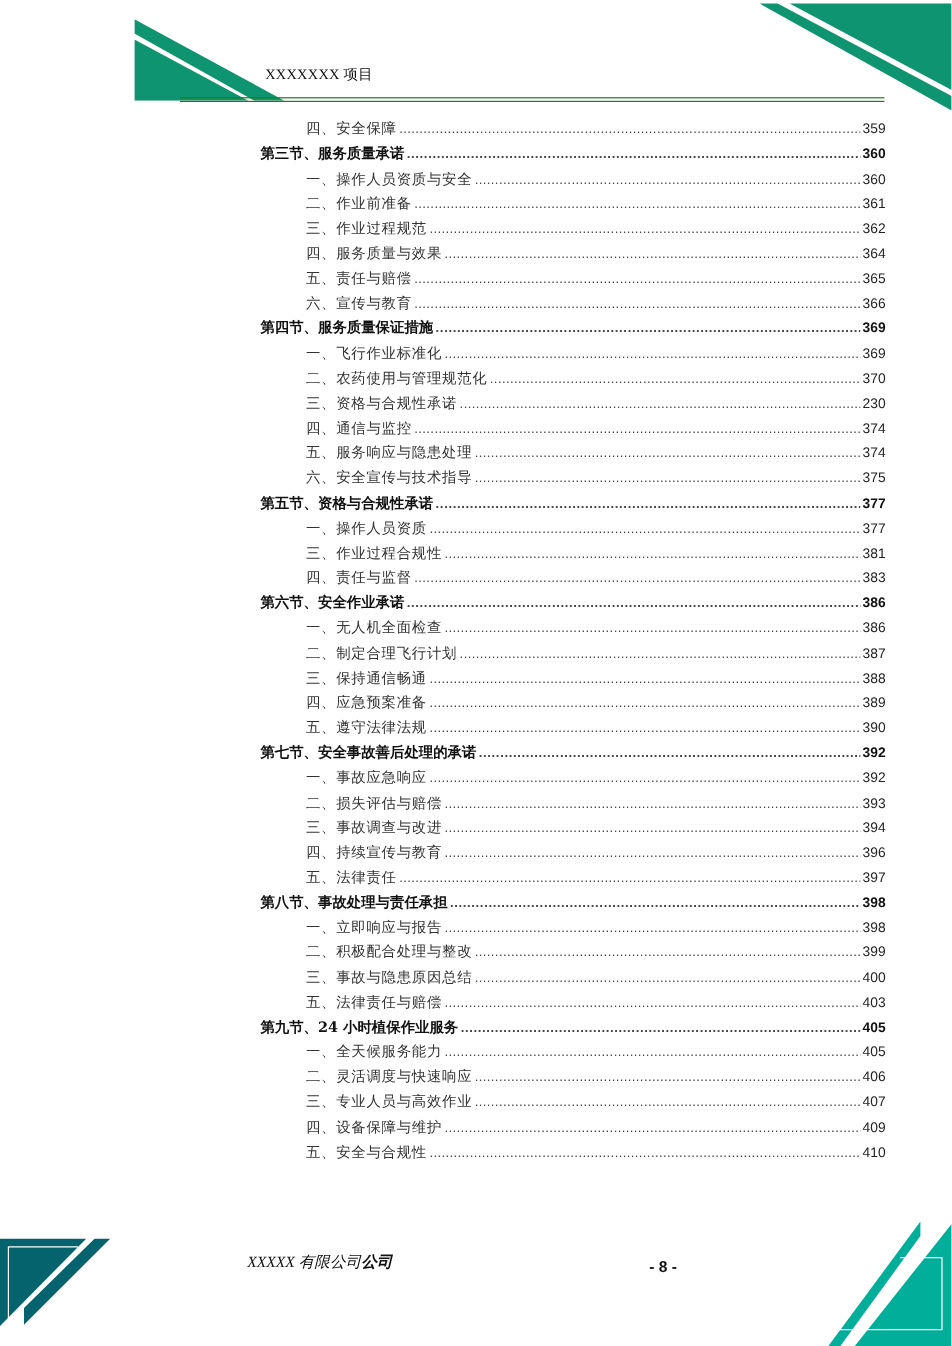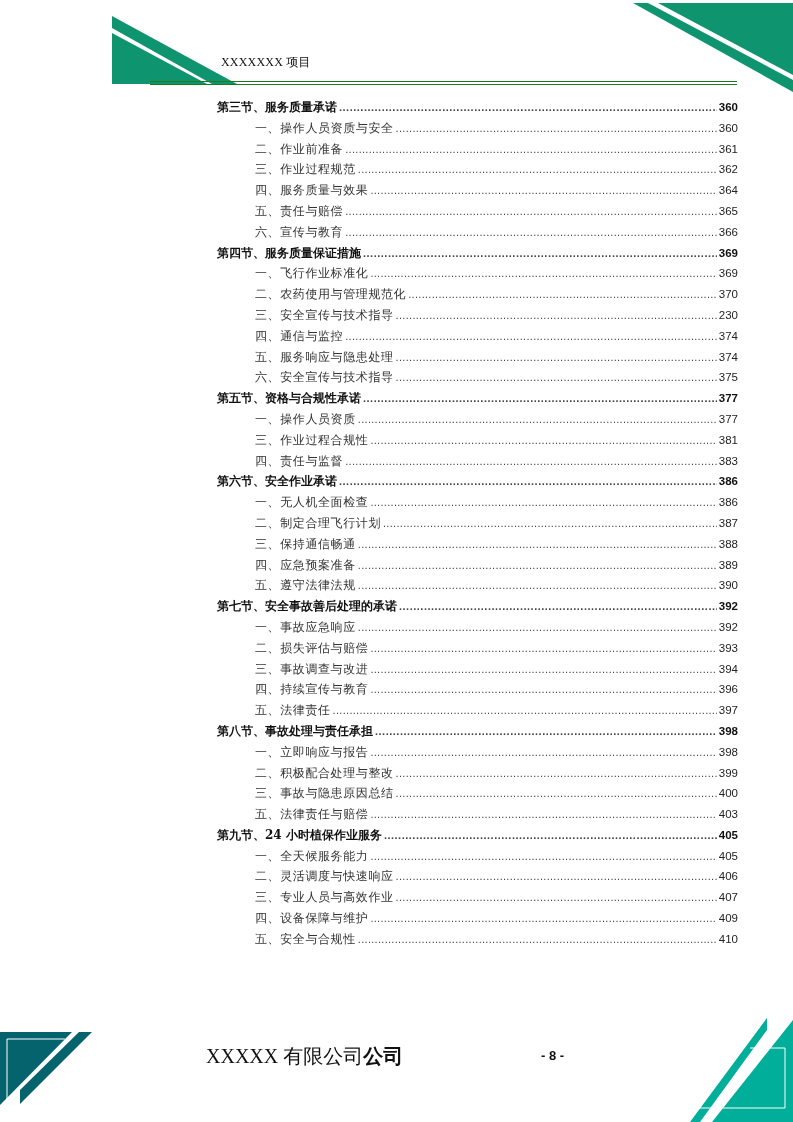--- a/index.html
+++ b/index.html
@@ -23,22 +23,22 @@
   .toc-row.sec .toc-label { letter-spacing: 0; }
   .toc-dots { flex: 1 1 auto; overflow: hidden; margin: 0 2px; color: #444; font-family: "Liberation Sans", sans-serif; font-size: 11px; }
   .toc-dots::before { content: "..............................................................................................................................................................................................................."; letter-spacing: 0.3px; }
   .toc-row.sec .toc-dots::before { letter-spacing: 0.5px; font-weight: bold; }
   .toc-page { flex: 0 0 auto; font-family: "Liberation Sans", sans-serif; font-size: 11.5px; color: #222; }
   .toc-row.sec .toc-page { font-weight: bold; color: #111; }
 
   
   .ftr-deco-left { position: absolute; left: 0; top: 1032px; }
   .ftr-deco-right { position: absolute; left: 690px; top: 1018px; }
-  .ftr-company { position: absolute; left: 206px; top: 1043px; font-size: 20px; color: #111;
-                 font-family: "Liberation Serif", "DejaVu Serif", serif; }
+  .ftr-company { position: absolute; left: 206px; top: 1043px; font-size: 13px; color: #111;
+                 font-family: "Liberation Serif", "DejaVu Serif", serif; font-style: italic; }
   .ftr-company b { font-family: "DejaVu Sans", sans-serif; font-weight: bold; }
   .ftr-page { position: absolute; left: 541px; top: 1048px; font-size: 13px; font-weight: bold;
               font-family: "Liberation Sans", sans-serif; color: #111; }
 </style>
 </head>
 <body>
 
 <div>
   <svg class="hdr-deco-left" width="125" height="68" viewBox="0 0 125 68">
     <polygon points="0,0 125,68 100,68 0,12" fill="#0f9470"></polygon>
@@ -46,20 +46,25 @@
   </svg>
   <svg class="hdr-deco-right" width="163" height="92" viewBox="0 0 163 92">
     <polygon points="3,3 18,3 163,80 163,92" fill="#0f9470"></polygon>
     <polygon points="28,3 163,3 163,75" fill="#0f9470"></polygon>
   </svg>
   <div class="hdr-title">XXXXXXX 项目</div>
   <div class="hdr-line"></div>
 </div>
 
 <div class="toc" id="toc">
+    <div class="toc-row sub">
+      <span class="toc-label">四、安全保障</span>
+      <span class="toc-dots"></span>
+      <span class="toc-page">359</span>
+    </div>
     <div class="toc-row sec">
       <span class="toc-label">第三节、服务质量承诺</span>
       <span class="toc-dots"></span>
       <span class="toc-page">360</span>
     </div>
     <div class="toc-row sub">
       <span class="toc-label">一、操作人员资质与安全</span>
       <span class="toc-dots"></span>
       <span class="toc-page">360</span>
     </div>
@@ -97,21 +102,21 @@
       <span class="toc-label">一、飞行作业标准化</span>
       <span class="toc-dots"></span>
       <span class="toc-page">369</span>
     </div>
     <div class="toc-row sub">
       <span class="toc-label">二、农药使用与管理规范化</span>
       <span class="toc-dots"></span>
       <span class="toc-page">370</span>
     </div>
     <div class="toc-row sub">
-      <span class="toc-label">三、安全宣传与技术指导</span>
+      <span class="toc-label">三、资格与合规性承诺</span>
       <span class="toc-dots"></span>
       <span class="toc-page">230</span>
     </div>
     <div class="toc-row sub">
       <span class="toc-label">四、通信与监控</span>
       <span class="toc-dots"></span>
       <span class="toc-page">374</span>
     </div>
     <div class="toc-row sub">
       <span class="toc-label">五、服务响应与隐患处理</span>

